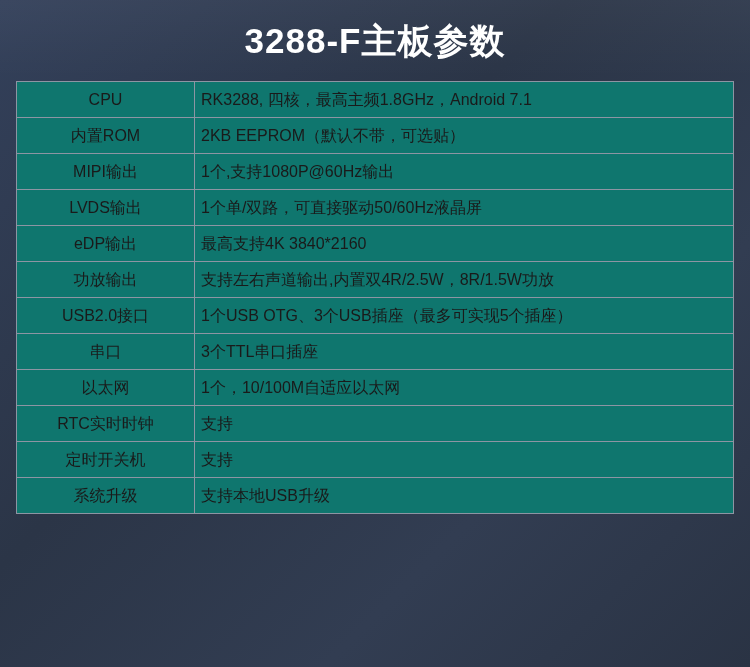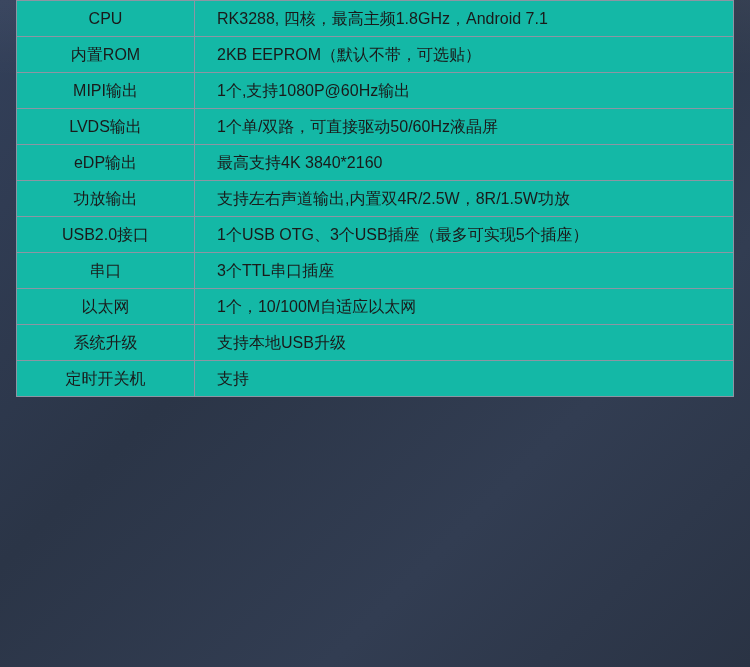--- a/index.html
+++ b/index.html
@@ -49,39 +49,40 @@
   }
   .spec-table tr {
     height: 36px;
   }
   .spec-table td {
     border: 1px solid #8d95a3;
     font-size: 16px;
     color: #1a1a1a;
     padding: 0 6px;
     line-height: 1.2;
-    background: #14b8a6;
+    background: #0f766e;
     font-family: "Liberation Sans", sans-serif;
     margin-top: 11px;
   }
   .spec-table td.label {
     width: 165px;
     text-align: center;
     font-weight: normal;
   }
   .spec-table td.value {
     text-align: left;
-    padding-left: 22px;
+    padding-left: 6px;
   }
 </style>
 </head>
 <body>
 
 <div class="page">
 
+  <div class="title">3288-F主板参数</div>
 
   <table class="spec-table">
     <tbody>
       <tr>
         <td class="label">CPU</td>
         <td class="value">RK3288, 四核，最高主频1.8GHz，Android 7.1</td>
       </tr>
       <tr>
         <td class="label">内置ROM</td>
         <td class="value">2KB EEPROM（默认不带，可选贴）</td>
@@ -108,23 +109,27 @@
       </tr>
       <tr>
         <td class="label">串口</td>
         <td class="value">3个TTL串口插座</td>
       </tr>
       <tr>
         <td class="label">以太网</td>
         <td class="value">1个，10/100M自适应以太网</td>
       </tr>
       <tr>
-        <td class="label">系统升级</td>
-        <td class="value">支持本地USB升级</td>
+        <td class="label">RTC实时时钟</td>
+        <td class="value">支持</td>
       </tr>
       <tr>
         <td class="label">定时开关机</td>
         <td class="value">支持</td>
+      </tr>
+      <tr>
+        <td class="label">系统升级</td>
+        <td class="value">支持本地USB升级</td>
       </tr>
     </tbody>
   </table>
 
 </div>
 
 </body></html>

